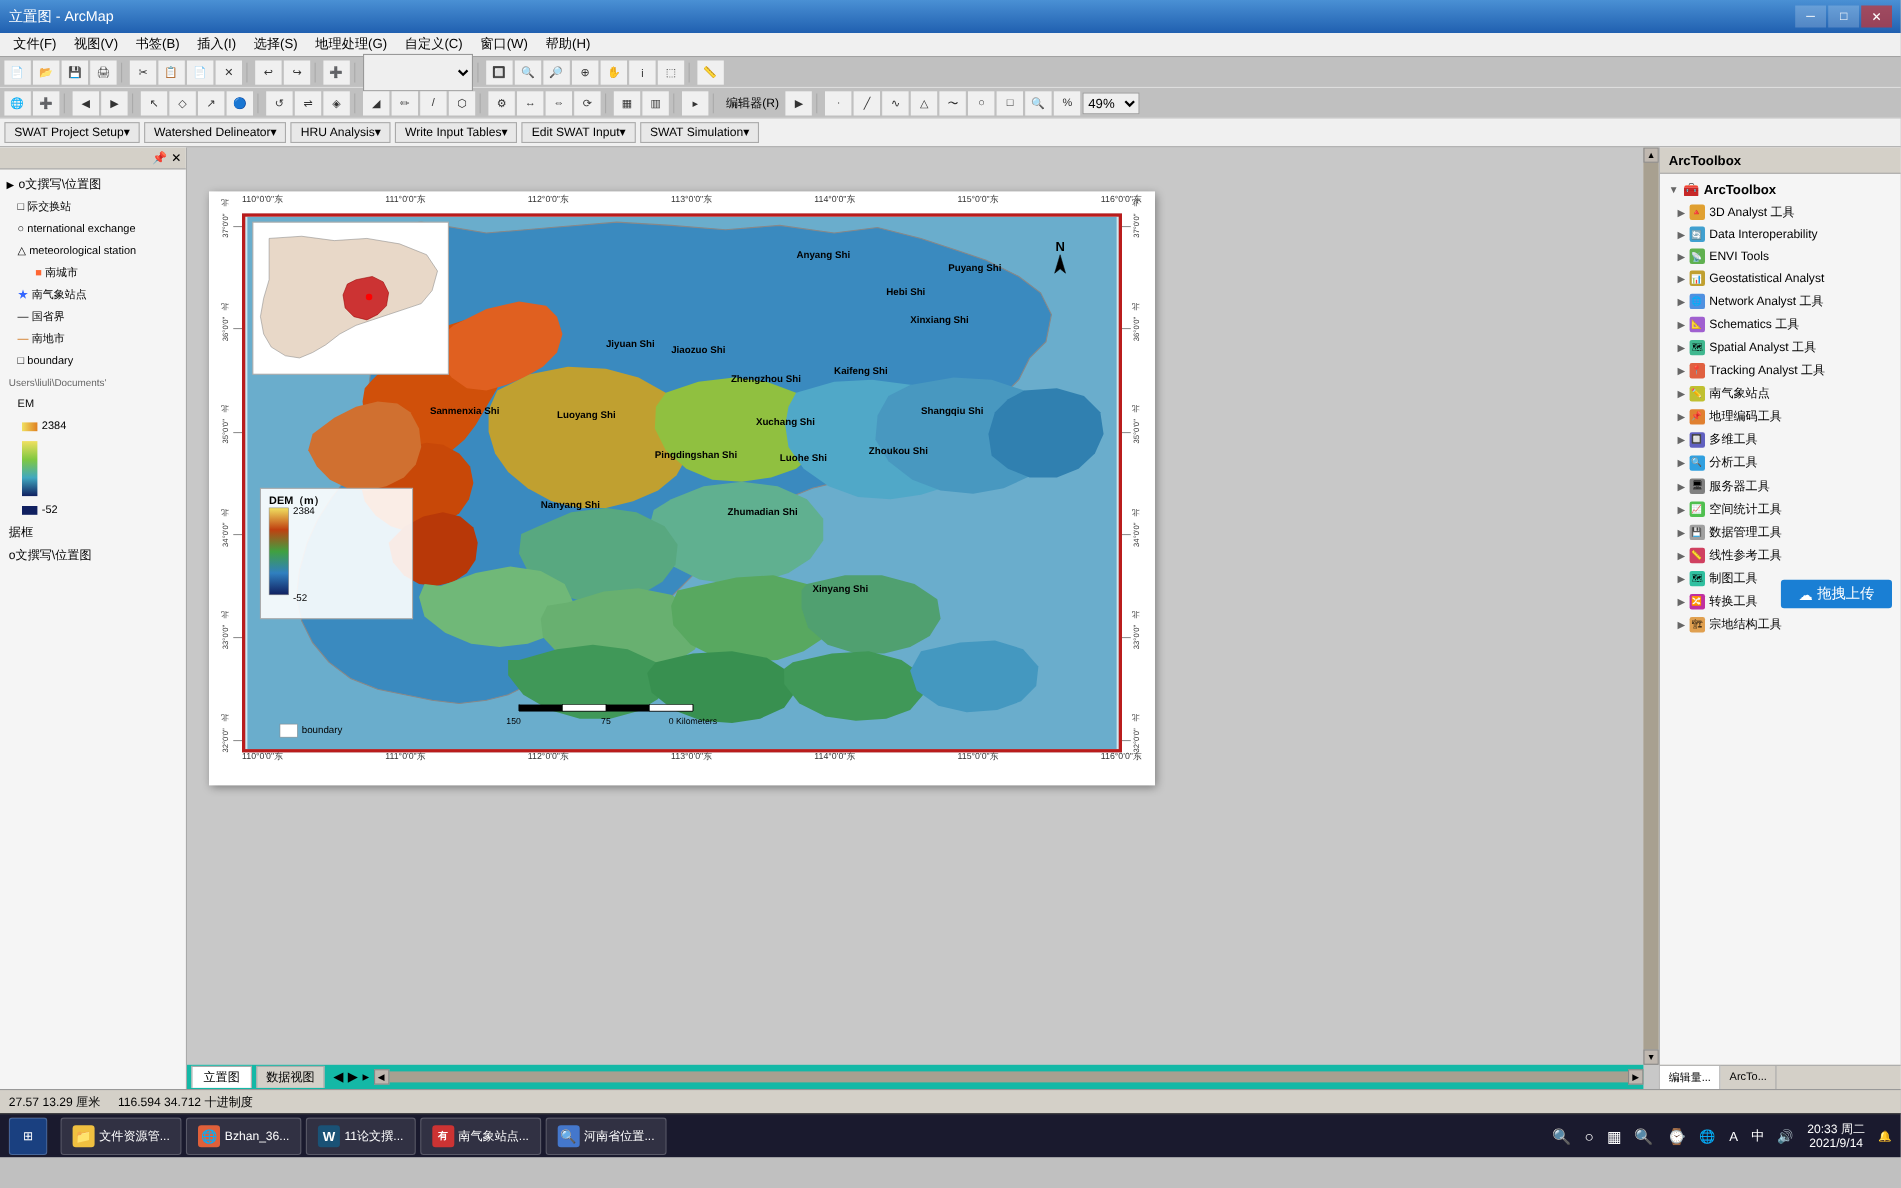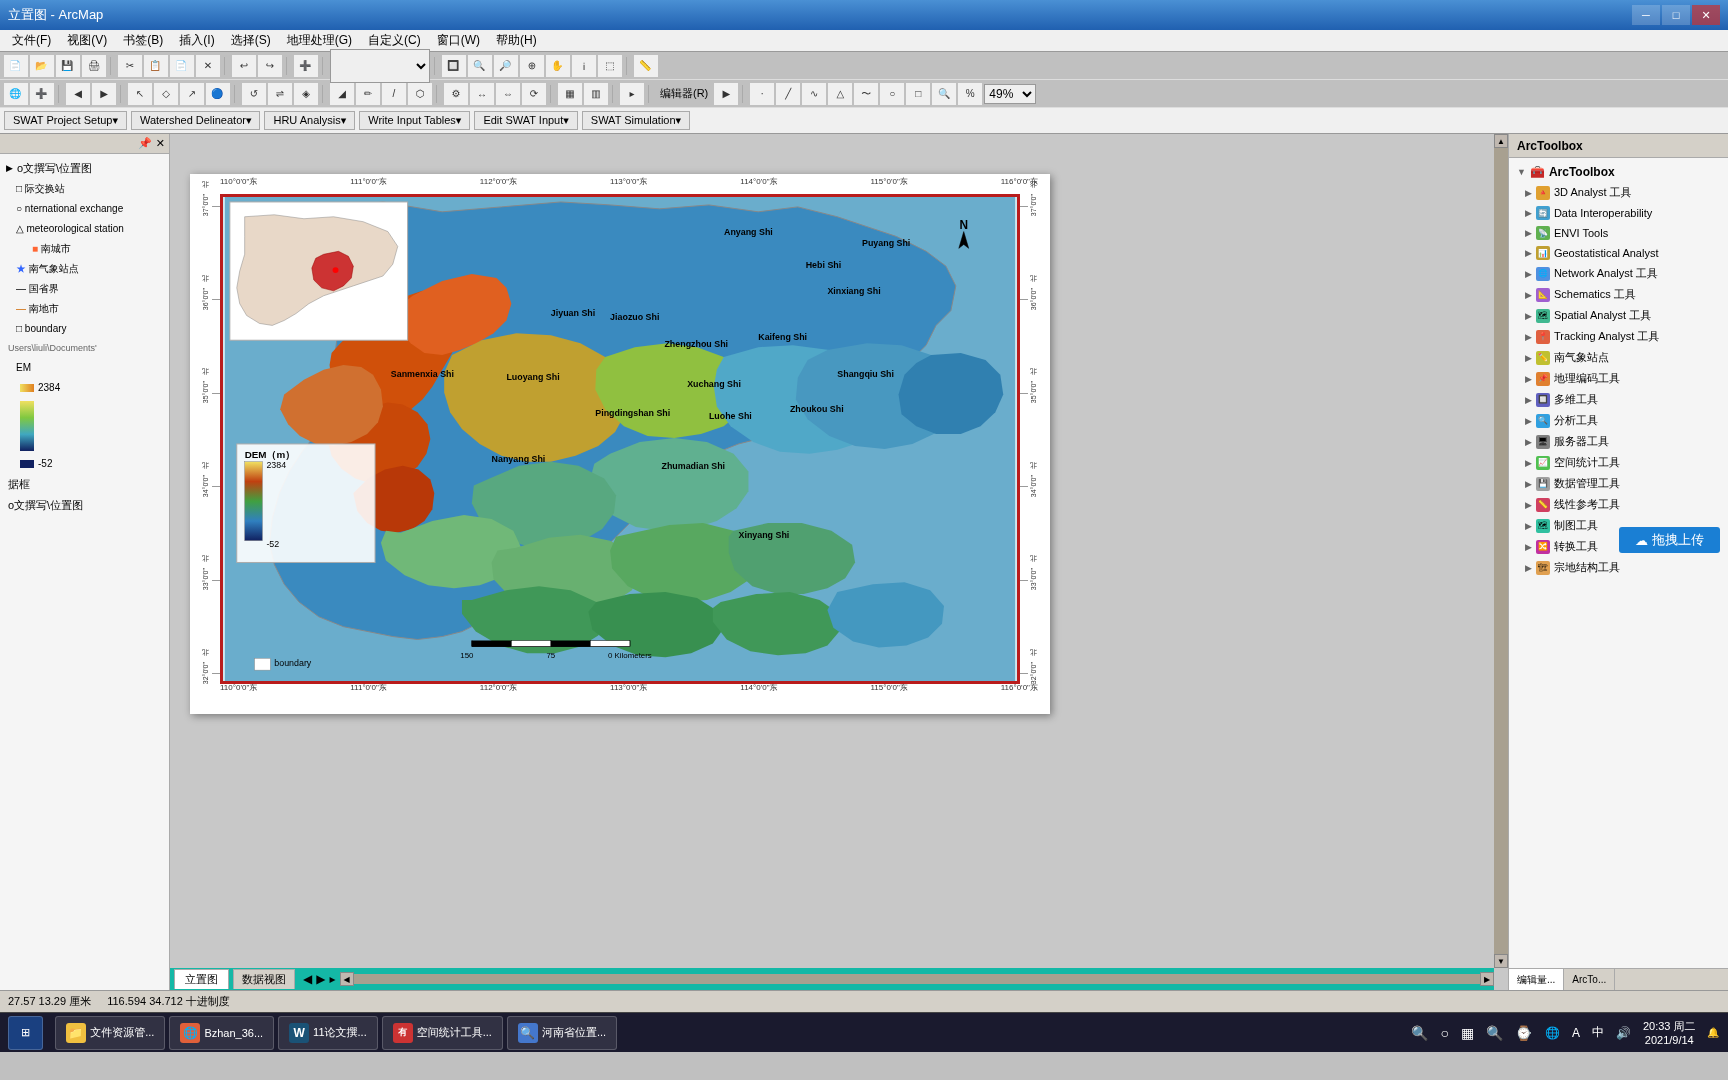--- a/index.html
+++ b/index.html
@@ -847,21 +847,21 @@
     <span>Bzhan_36...</span>
   </button>
 
   <button class="taskbar-btn">
     <span class="taskbar-icon" style="background:#1a5276; color:white; font-weight:bold;">W</span>
     <span>11论文撰...</span>
   </button>
 
   <button class="taskbar-btn">
     <span class="taskbar-icon" style="background:#cc3333; color:white; font-weight:bold; font-size:9px;">有</span>
-    <span>空间统计工具...</span>
+    <span>南气象站点...</span>
   </button>
 
   <button class="taskbar-btn">
     <span class="taskbar-icon" style="background:#4477cc;">🔍</span>
     <span>河南省位置...</span>
   </button>
 
   <div id="taskbar-right">
     <span style="font-size:14px; cursor:pointer;">🔍</span>
     <span style="font-size:14px; cursor:pointer;">○</span>

